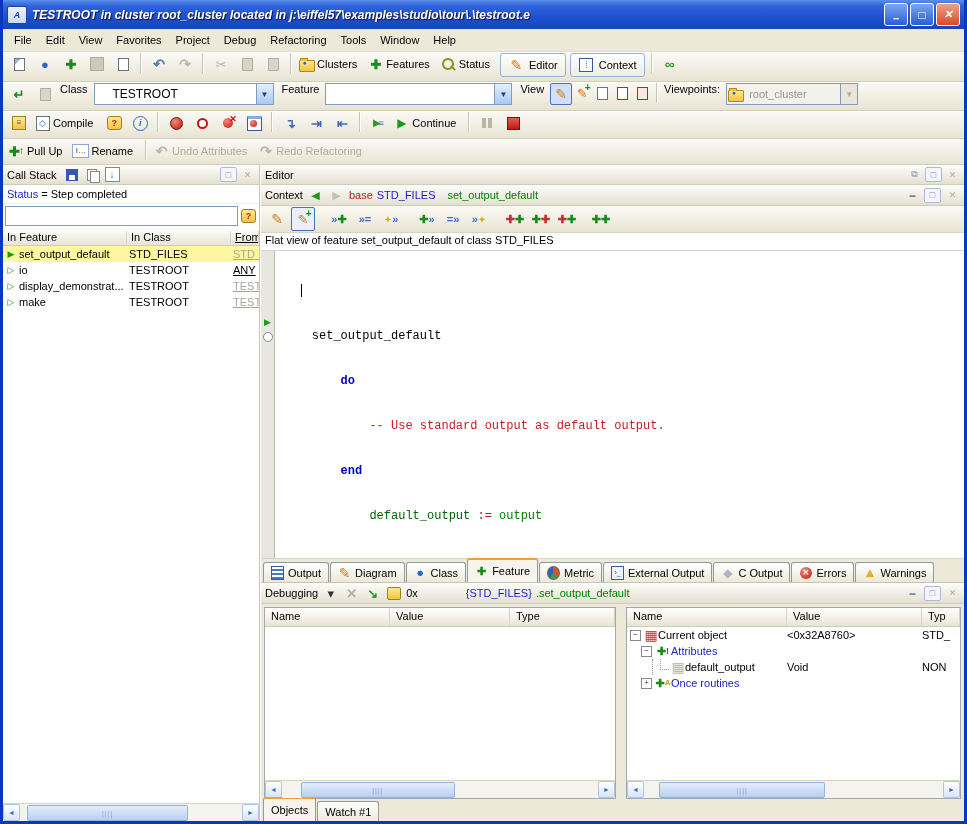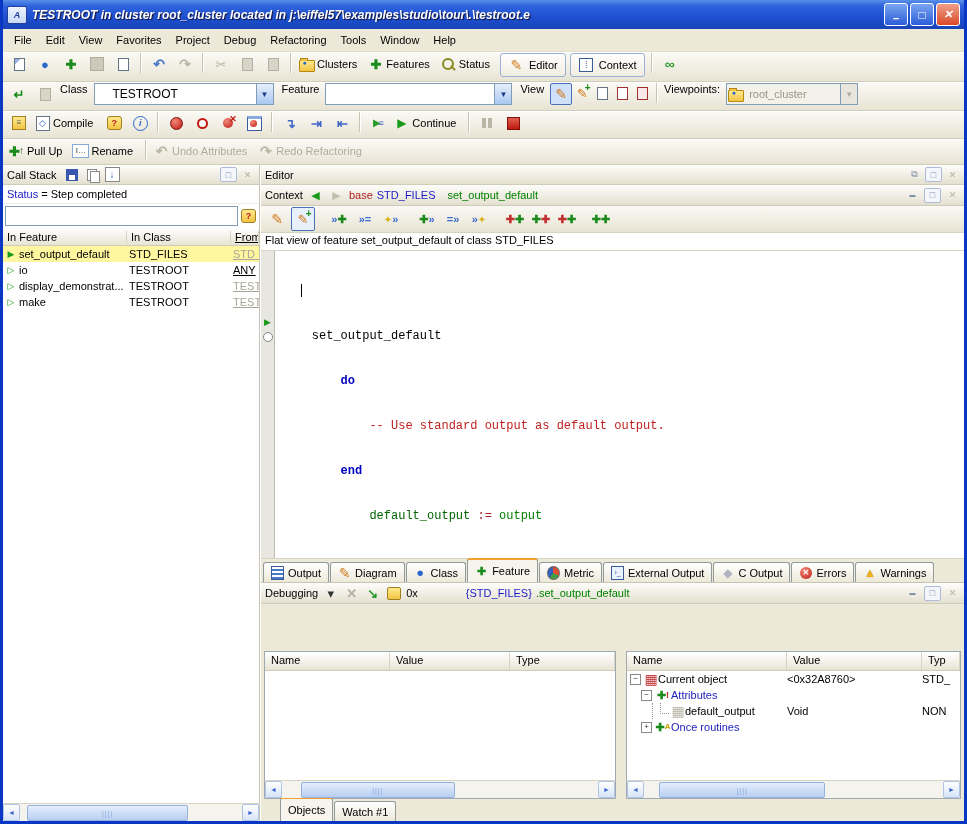--- a/index.html
+++ b/index.html
@@ -195,34 +195,34 @@
   .k-feature{color:#008000;}
   
   .tabrow{height:23px;display:flex;align-items:flex-end;background:#ece9d8;border-top:1px solid #d8d4c4;padding-left:2px;gap:1px;flex:0 0 auto;}
   .tab{display:flex;align-items:center;gap:4px;height:19px;padding:0 7px;border:1px solid #919b9c;border-bottom:none;border-radius:3px 3px 0 0;background:linear-gradient(#fff,#ece9d8);white-space:nowrap;}
   .tab.active{height:22px;background:#f6f4ec;border-top:2px solid #f0a030;}
   
   .dbgpanel{height:238px;display:flex;flex-direction:column;border-top:1px solid #c8c4b4;flex:0 0 auto;}
   .dbghead{height:20px;background:linear-gradient(#fdfdfa,#e4e0d0);border-bottom:1px solid #d0ccbc;display:flex;align-items:center;padding:0 4px;gap:4px;flex:0 0 auto;}
   .dbg-ctx-cls{color:#1a1ac8;}
   .dbg-ctx-feat{color:#008000;}
-  .dbgbody{flex:1;display:flex;padding:3px 3px 0 3px;gap:10px;min-height:0;margin-top:44px;}
+  .dbgbody{flex:1;display:flex;padding:3px 3px 0 3px;gap:10px;min-height:0;}
   .dpane{flex:1;display:flex;flex-direction:column;border:1px solid #a0a8b0;background:#fff;min-width:0;}
   .dpane.right{flex:0 0 333px;}
   .dheadrow{display:flex;height:18px;background:linear-gradient(#fff,#e8e4d4);border-bottom:1px solid #cfccbc;flex:0 0 auto;}
   .dh{padding:2px 6px;border-right:1px solid #d8d4c4;white-space:nowrap;overflow:hidden;box-sizing:border-box;}
   .dbody{flex:1;background:#fff;overflow:hidden;}
   .trow{display:flex;height:16px;align-items:center;}
   .tcell{white-space:nowrap;overflow:hidden;box-sizing:border-box;}
   .dl-name{width:160px;} .dl-val{width:135px;} .dl-typ{flex:1;}
   .exp{width:9px;height:9px;border:1px solid #888;background:#fff;display:inline-flex;align-items:center;justify-content:center;font-size:8px;line-height:1;color:#333;flex:0 0 auto;margin-right:3px;}
   .treeblue{color:#2222c0;}
   .elbow{display:inline-block;width:8px;height:10px;border-left:1px dotted #999;border-bottom:1px dotted #999;margin:-6px 2px 0 3px;}
   .vline{display:inline-block;width:1px;height:16px;border-left:1px dotted #999;margin:0 3px 0 7px;}
-  .dbgtabs{height:22px;display:flex;align-items:flex-end;padding-left:19px;gap:1px;background:#ece9d8;flex:0 0 auto;}
+  .dbgtabs{height:22px;display:flex;align-items:flex-end;padding-left:2px;gap:1px;background:#ece9d8;flex:0 0 auto;}
   
   .statusbar{height:22px;display:flex;align-items:center;gap:2px;background:#ece9d8;border-top:1px solid #fff;padding:1px 2px;flex:0 0 auto;}
   .scell{border:1px solid #b8b4a4;border-bottom-color:#fff;border-right-color:#fff;background:#ece9d8;height:18px;display:flex;align-items:center;padding:0 5px;box-sizing:border-box;white-space:nowrap;}
   .sc-msg{flex:1;}
   .sc-prog{width:98px;background:#fff;}
   .sc-mode{width:46px;justify-content:center;}
   .sc-pos{width:46px;justify-content:center;}
   .sc-ic{width:20px;justify-content:center;padding:0;}
 </style>
 </head>

